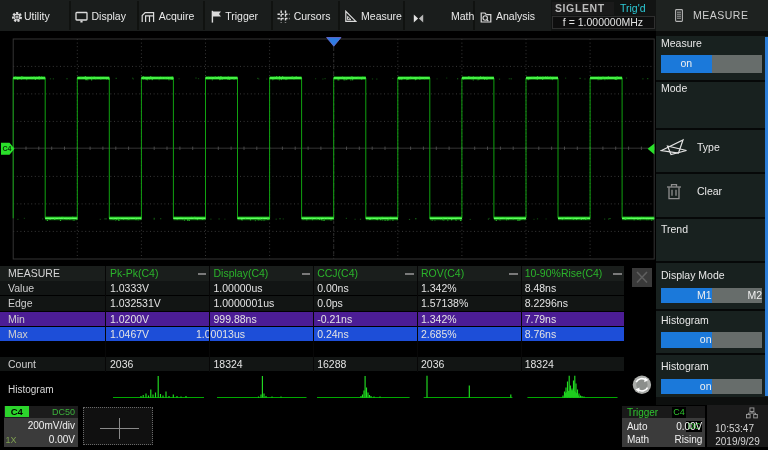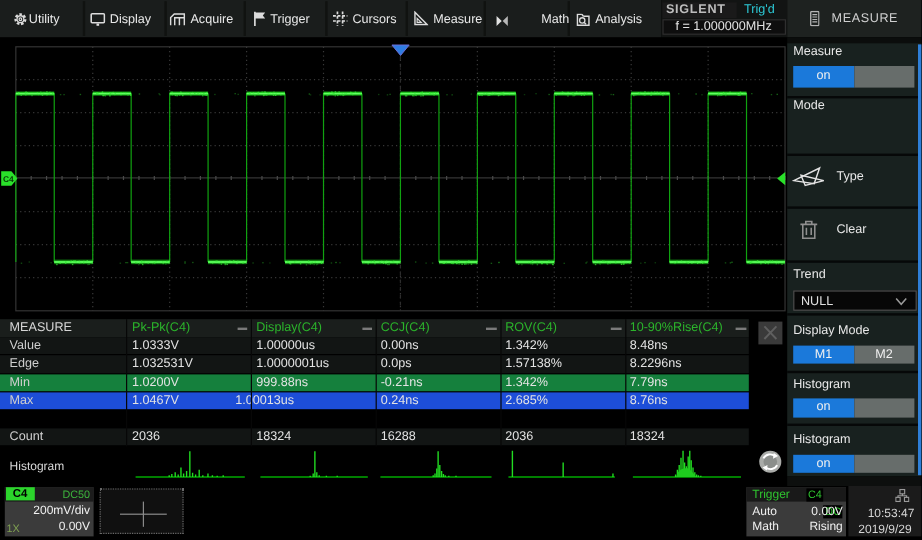--- a/index.html
+++ b/index.html
@@ -2,21 +2,21 @@
 <html><head><meta charset="utf-8"><style>
 *{margin:0;padding:0;box-sizing:border-box}
 html,body{width:768px;height:450px;background:#000;overflow:hidden;
  font-family:"Liberation Sans",sans-serif;-webkit-font-smoothing:antialiased}
 .ab{position:absolute}
 #page{position:relative;width:768px;height:450px;background:#000}
 .mi{position:absolute;top:0;height:31px;display:flex;align-items:center;color:#e9e9e9;font-size:10.5px}
 .sep{position:absolute;top:1px;height:29px;width:2px;background:#101210}
 .lbl{position:absolute;color:#e8e8e8;font-size:10.5px;left:661px}
 .btn{position:absolute;left:661px;width:101px;height:17.5px;display:flex;font-size:10.5px;line-height:17.5px;text-align:center}
-.btn2{position:absolute;left:661px;width:101px;height:15.5px;display:flex;font-size:10.5px;line-height:15.5px;text-align:center}
+.btn2{position:absolute;left:661px;width:101px;height:15.5px;display:flex;font-size:10.5px;line-height:15.5px;text-align:right}
 .btn2 .bh{height:15.5px}
 .sa{font-size:10px}
 .bh{width:74px;height:17.5px;color:#f0f0f0}
 .blue{background:#1b79da}.gray{background:#676d6b}
 .hsep{position:absolute;left:656px;width:112px;height:2px;background:#060808}
 .trow{position:absolute;left:0;width:624px;height:14.2px;font-size:10.5px;color:#dedede}
 .tc{position:absolute;top:0;line-height:14.2px;white-space:nowrap}
 .mdash{position:absolute;width:8.5px;height:2px;background:#7a7a7a}
 </style></head><body>
 <div id="page">
@@ -803,21 +803,21 @@
       <span class="tc" style="left:524.7px;color:#e3e3e3">8.48ns</span>
     </div>
 <div class="trow" style="top:296.4px;background:#121514">
       <span class="tc" style="left:8px;color:#cfcfcf">Edge</span>
       <span class="tc" style="left:110px;color:#e3e3e3">1.032531V</span>
       <span class="tc" style="left:213.5px;color:#e3e3e3">1.0000001us</span>
       <span class="tc" style="left:317.2px;color:#e3e3e3">0.0ps</span>
       <span class="tc" style="left:421px;color:#e3e3e3">1.57138%</span>
       <span class="tc" style="left:524.7px;color:#e3e3e3">8.2296ns</span>
     </div>
-<div class="trow" style="top:311.6px;background:#15803d">
+<div class="trow" style="top:311.6px;background:#4c1d95">
       <span class="tc" style="left:8px;color:#cfcfcf">Min</span>
       <span class="tc" style="left:110px;color:#e3e3e3">1.0200V</span>
       <span class="tc" style="left:213.5px;color:#e3e3e3">999.88ns</span>
       <span class="tc" style="left:317.2px;color:#e3e3e3">-0.21ns</span>
       <span class="tc" style="left:421px;color:#e3e3e3">1.342%</span>
       <span class="tc" style="left:524.7px;color:#e3e3e3">7.79ns</span>
     </div>
 <div class="trow" style="top:326.8px;background:#1d4ed8">
       <span class="tc" style="left:8px;color:#cfcfcf">Max</span>
       <span class="tc" style="left:110px;color:#e3e3e3">1.0467V</span>
@@ -934,21 +934,21 @@
 </div>
 <div class="ab" style="left:707px;top:405px;width:61px;height:42px;background:#1b1b1b">
  <svg class="ab" style="left:39px;top:2px" width="12" height="12" viewBox="0 0 14 13">
   <g fill="none" stroke="#9a9a9a" stroke-width="1.1">
    <rect x="4.6" y="0.6" width="4.6" height="4.2"></rect>
    <rect x="0.6" y="8.2" width="4.2" height="4"></rect>
    <rect x="9.0" y="8.2" width="4.2" height="4"></rect>
    <path d="M7,4.8 V6.6 M2.7,8.2 V6.6 H11.1 V8.2"></path>
   </g>
       </svg>
- <div class="ab" style="left:0;top:17.5px;width:55px;text-align:right;color:#d5d5d5;font-size:10px">10:53:47</div>
+ <div class="ab" style="left:0;top:17.5px;width:55px;text-align:center;color:#d5d5d5;font-size:10px">10:53:47</div>
  <div class="ab" style="left:0;top:30.5px;width:61px;text-align:center;color:#d5d5d5;font-size:10px">2019/9/29</div>
 </div>
 
 <div class="ab" style="left:656px;top:0;width:112px;height:31px;background:#1e2220">
  <svg class="ab" style="left:19px;top:8.5px" width="8" height="13" viewBox="0 0 8 13">
   <rect x="0.6" y="0.6" width="6.8" height="11.8" rx="0.8" fill="none" stroke="#b4b4b4" stroke-width="1.1"></rect>
   <path d="M2,3.2 H6 M2,5.2 H6 M2,7.2 H6 M2,9.2 H6" stroke="#b4b4b4" stroke-width="0.9"></path>
  </svg>
  <div class="ab" style="left:37px;top:9px;color:#cfcfcf;font-size:10.5px;letter-spacing:0.5px">MEASURE</div>
 </div>
@@ -975,26 +975,20 @@
  <g fill="none" stroke="#8f8f8f" stroke-width="1.3">
   <path d="M3,4.2 L3,15.6 L13,15.6 L13,4.2"></path>
   <path d="M1,4 H15"></path>
   <path d="M5.5,3.8 V1.6 H10.5 V3.8"></path>
   <path d="M6,6.8 V12.8 M10,6.8 V12.8"></path>
  </g>
     </svg>
 <div class="lbl" style="left:697px;top:184.5px">Clear</div>
 <div class="hsep" style="top:217px"></div>
 <div class="lbl" style="top:222.5px">Trend</div>
-<div class="ab" style="left:660.5px;top:241.5px;width:103px;height:17.5px;background:#070707;border:1px solid #4f4f4f">
- <div class="ab" style="left:6px;top:0;color:#e0e0e0;font-size:10.5px;line-height:16px">NULL</div>
- <svg class="ab" style="right:7px;top:5.5px" width="10" height="7" viewBox="0 0 10 7">
-        <path d="M0.8,0.8 L5,5.6 L9.2,0.8" fill="none" stroke="#9a9a9a" stroke-width="1.3"></path>
-      </svg>
-</div>
 <div class="hsep" style="top:261px"></div>
 <div class="lbl" style="top:269px">Display Mode</div>
 <div class="btn2" style="top:287.7px">
       <div class="bh blue">M1</div>
       <div class="bh gray">M2</div>
     </div>
 <div class="hsep" style="top:308.5px"></div>
 <div class="lbl" style="top:313.5px">Histogram</div>
 <div class="btn2" style="top:332.4px">
       <div class="bh blue">on</div>

